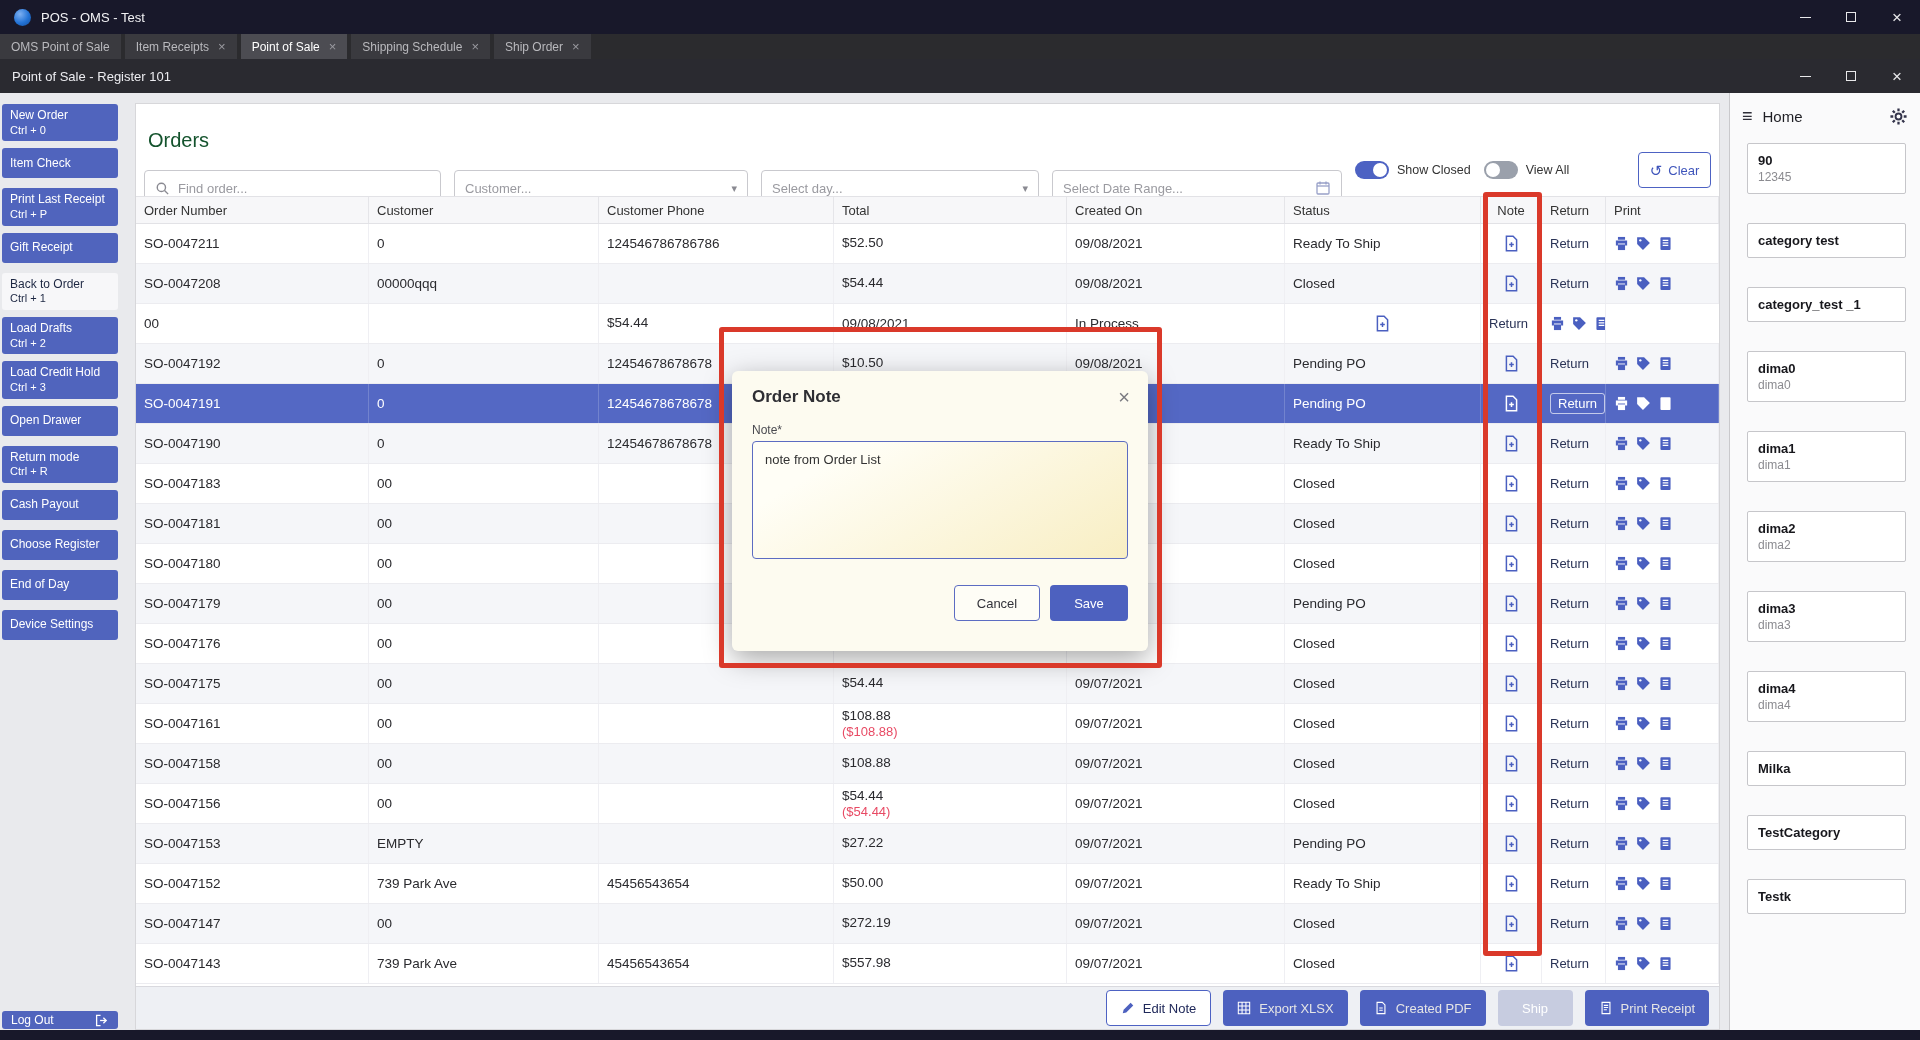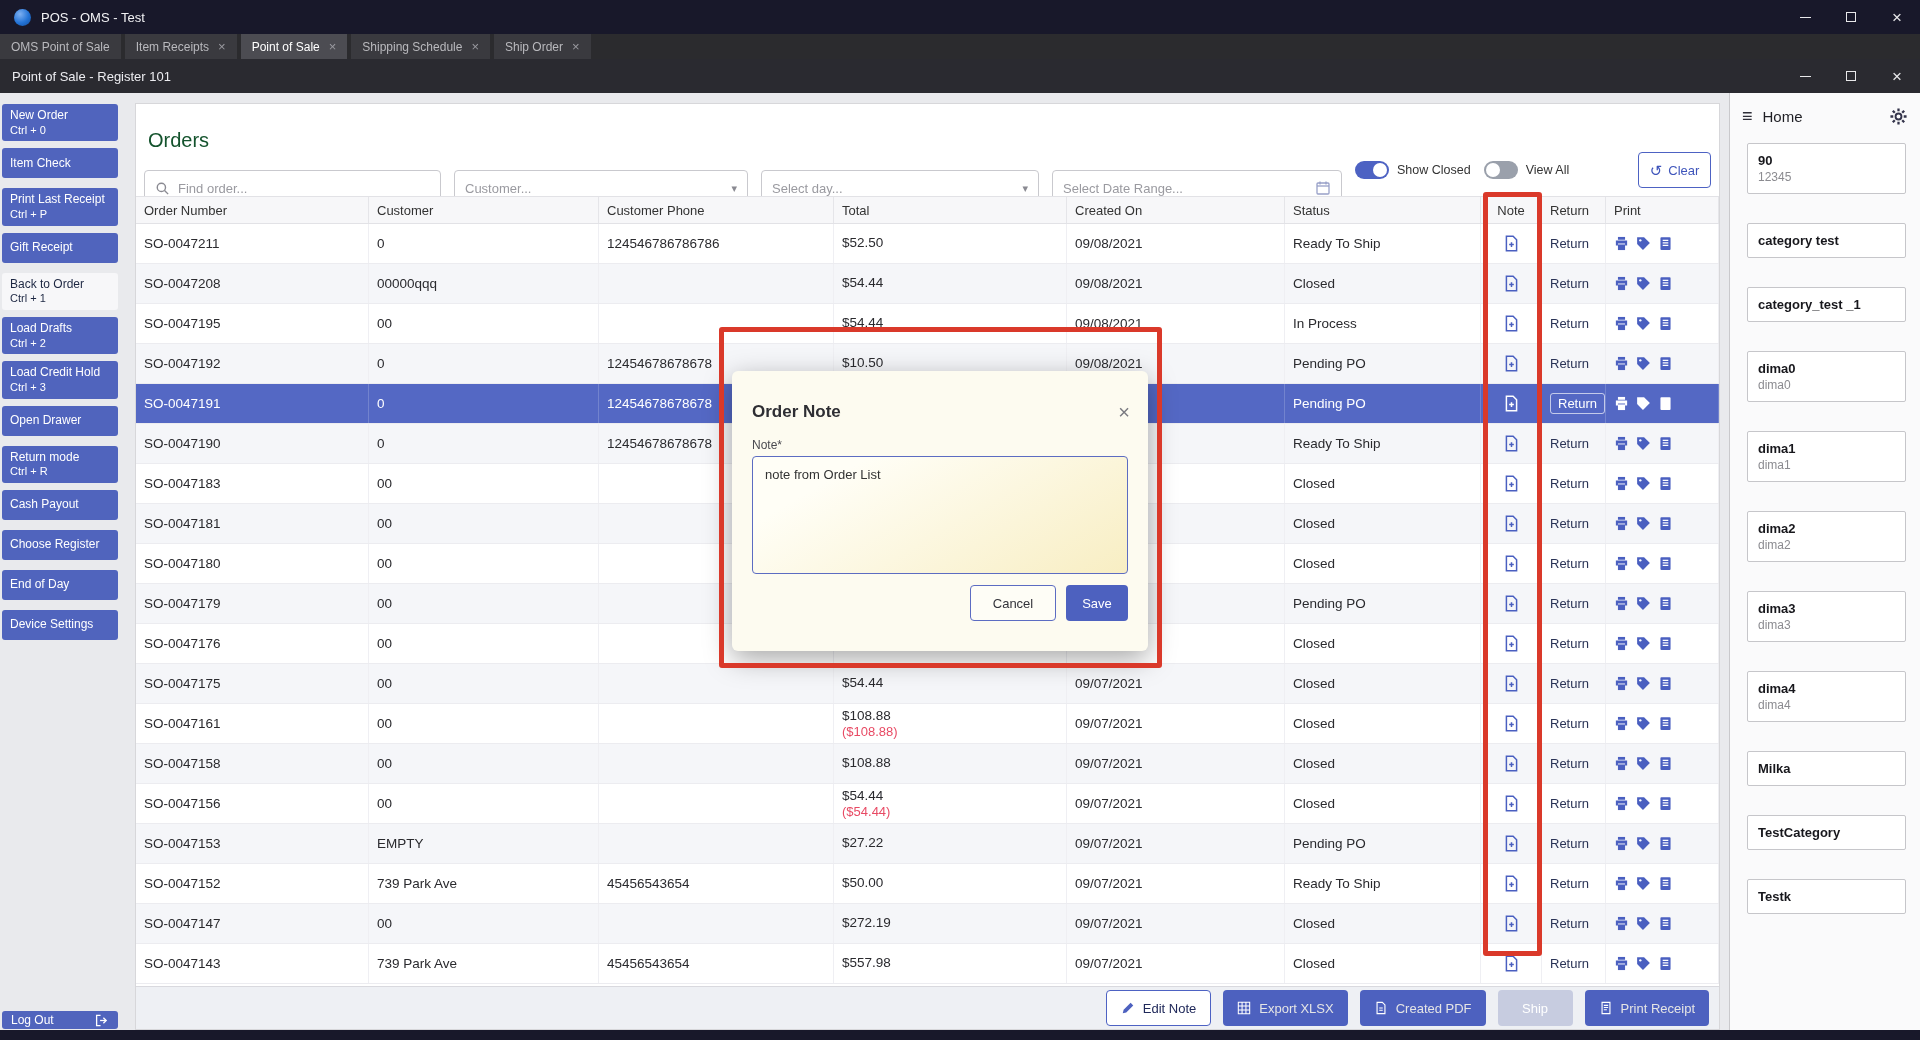--- a/index.html
+++ b/index.html
@@ -92,29 +92,29 @@
   .rp-burger{font-size:18px;color:#2e2e38;font-weight:bold;}
   .rp-title{font-size:15px;color:#1f1f24;}
   .rp-gear{margin-left:auto;display:flex;}
   .rp-list{display:flex;flex-direction:column;gap:29px;padding:4px 14px 10px 5px;margin-left:12px;}
   .rp-card{background:#fff;border:1px solid #c6c6ca;border-radius:2px;padding:9px 10px;}
   .rp-card-title{font-size:13px;font-weight:bold;color:#17171c;}
   .rp-card-sub{font-size:12px;color:#8b8b90;margin-top:2px;}
 
   
   .dialog{position:absolute;left:732px;top:371px;width:416px;height:280px;background:#fdfbf0;border-radius:6px;box-shadow:0 8px 28px rgba(0,0,0,.35);z-index:50;}
-  .dlg-head{display:flex;align-items:center;padding:31px 18px 0 20px;}
+  .dlg-head{display:flex;align-items:center;padding:16px 18px 0 20px;}
   .dlg-title{font-size:17px;color:#2e2e33;font-weight:bold;}
   .dlg-close{margin-left:auto;color:#7a7a80;font-size:20px;line-height:1;}
   .dlg-label{margin:16px 20px 4px;font-size:12px;color:#4a4a50;}
   .dlg-textarea{display:block;width:376px;height:118px;margin:0 20px;border:1px solid #5c6cc2;border-radius:4px;background:linear-gradient(150deg,#fffef6 20%,#f8eec3);padding:10px 12px;font-size:13px;color:#333;font-family:inherit;resize:none;outline:none;}
   .dlg-actions{position:absolute;right:20px;top:214px;display:flex;gap:10px;}
   .dlg-btn{height:36px;border-radius:4px;font-size:13px;display:flex;align-items:center;justify-content:center;font-family:inherit;border:none;}
   .dlg-cancel{width:86px;background:#fefdf6;border:1px solid #5c6cc2;color:#33333a;}
-  .dlg-save{width:62px;background:#4d61bf;color:#fff;}
+  .dlg-save{width:78px;background:#4d61bf;color:#fff;}
 
   
   .ann{position:absolute;border:5px solid #da392a;border-radius:3px;z-index:60;pointer-events:none;}
   .ann-dialog{left:719px;top:327px;width:443px;height:341px;}
   .ann-note{left:1483px;top:192px;width:59px;height:764px;}
 </style>
 </head>
 <body>
 
 <div class="titlebar">
@@ -375,21 +375,20 @@
             <span class="picon">
               <svg width="15" height="15" viewBox="0 0 16 16">
                 <rect x="2.6" y="1.2" width="10.8" height="13.6" rx="1" fill="currentColor"></rect>
                 <path d="M5 4.6h6M5 7.3h6M5 10h6" stroke="#fff" stroke-width="1.2" fill="none"></path>
               </svg>
             </span>
           </span>
         </div>
       </div>
       <div class="trow">
-        <div class="td">SO-0047195</div>
         <div class="td">00</div>
         <div class="td"></div>
         <div class="td col-total">
           <div>$54.44</div>
         </div>
         <div class="td">09/08/2021</div>
         <div class="td">In Process</div>
         <div class="td col-note">
           <span class="note-btn">
             <svg width="17" height="17" viewBox="0 0 16 16">

